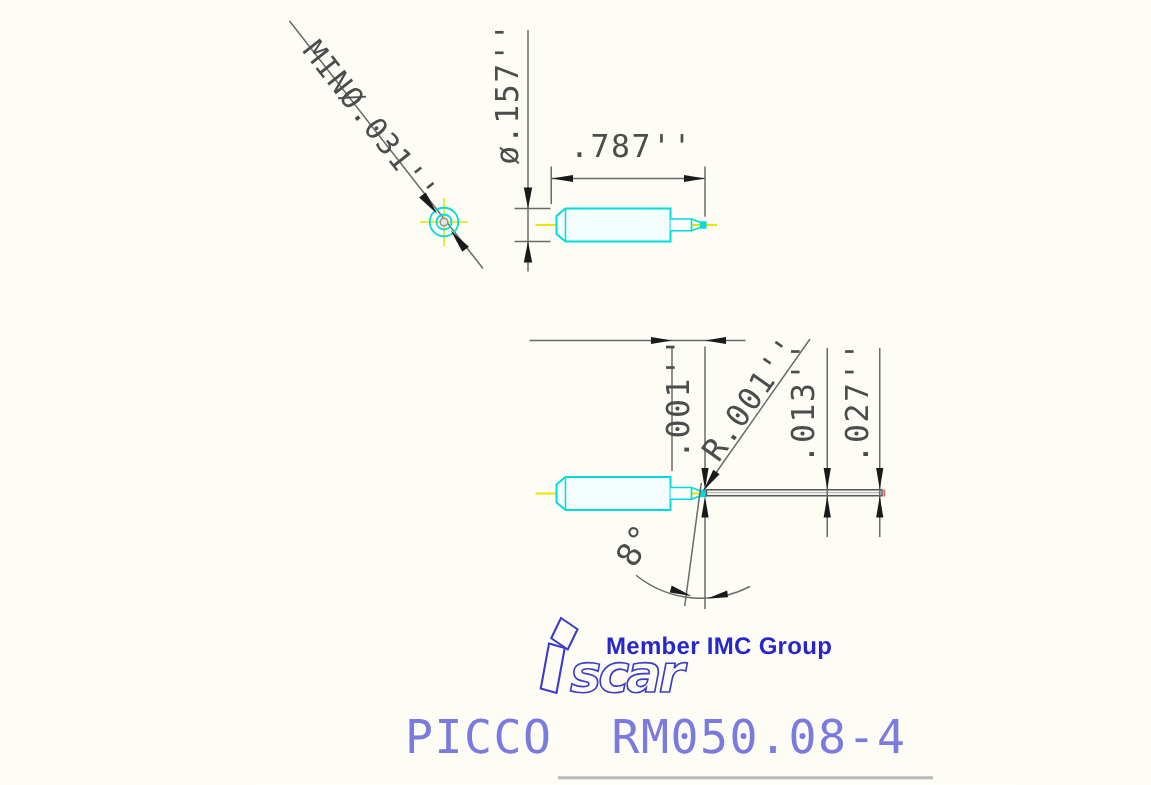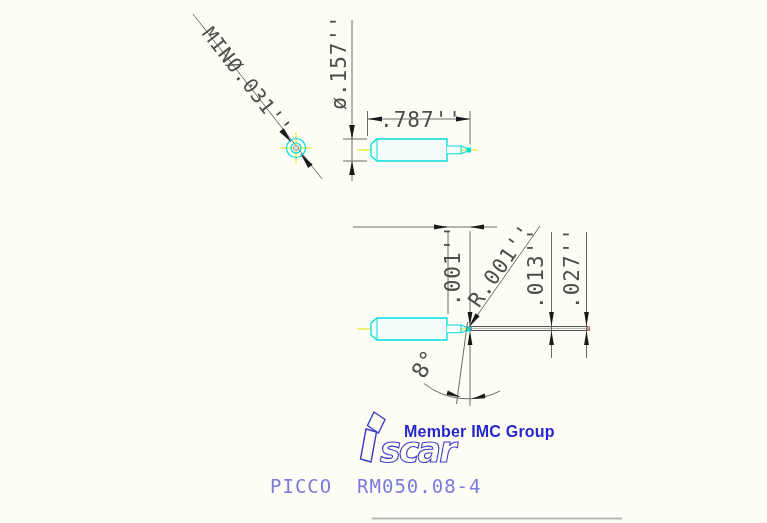--- a/index.html
+++ b/index.html
@@ -30,21 +30,21 @@
     font-family:"Liberation Sans", sans-serif;
     font-weight:bold;
     font-size:16px;
     color:#2626cc;
     letter-spacing:0.2px;
   }
   .title{
     position:absolute;
     left:270px;top:477px;width:260px;
     text-align:left;
-    font-size:19px;
+    font-size:31px;
     letter-spacing:1px;
     color:#7b7bdf;
     white-space:pre;
     line-height:1;
   }
 </style>
 </head>
 <body>
 
 <div class="canvas">
@@ -148,21 +148,21 @@
       <text x="380" y="461.5" font-family="DejaVu Sans, sans-serif" font-style="italic" font-weight="bold" font-size="35" letter-spacing="-2" stroke-width="1.1">scar</text>
     </g>
 
     <line x1="372" y1="518.5" x2="622" y2="518.5" stroke="#b9b9b9" stroke-width="2"></line>
   </svg>
 
   <div class="dim rot-leader" style="left:247px;top:81px;font-size:20px;">MINØ.031''</div>
 
   <div class="dim rot-90" style="left:339px;top:62px;">ø.157''</div>
 
-  <div class="dim" style="left:421px;top:120px;text-align:center;">.787''</div>
+  <div class="dim" style="left:421px;top:98px;text-align:center;">.787''</div>
 
 
   <div class="dim rot-90" style="left:453px;top:265px;">.001''</div>
 
   <div class="dim rot-radius" style="left:501px;top:266px;">R.001''</div>
 
   <div class="dim rot-90" style="left:536px;top:268px;">.013''</div>
 
   <div class="dim rot-90" style="left:572px;top:268px;">.027''</div>
 

